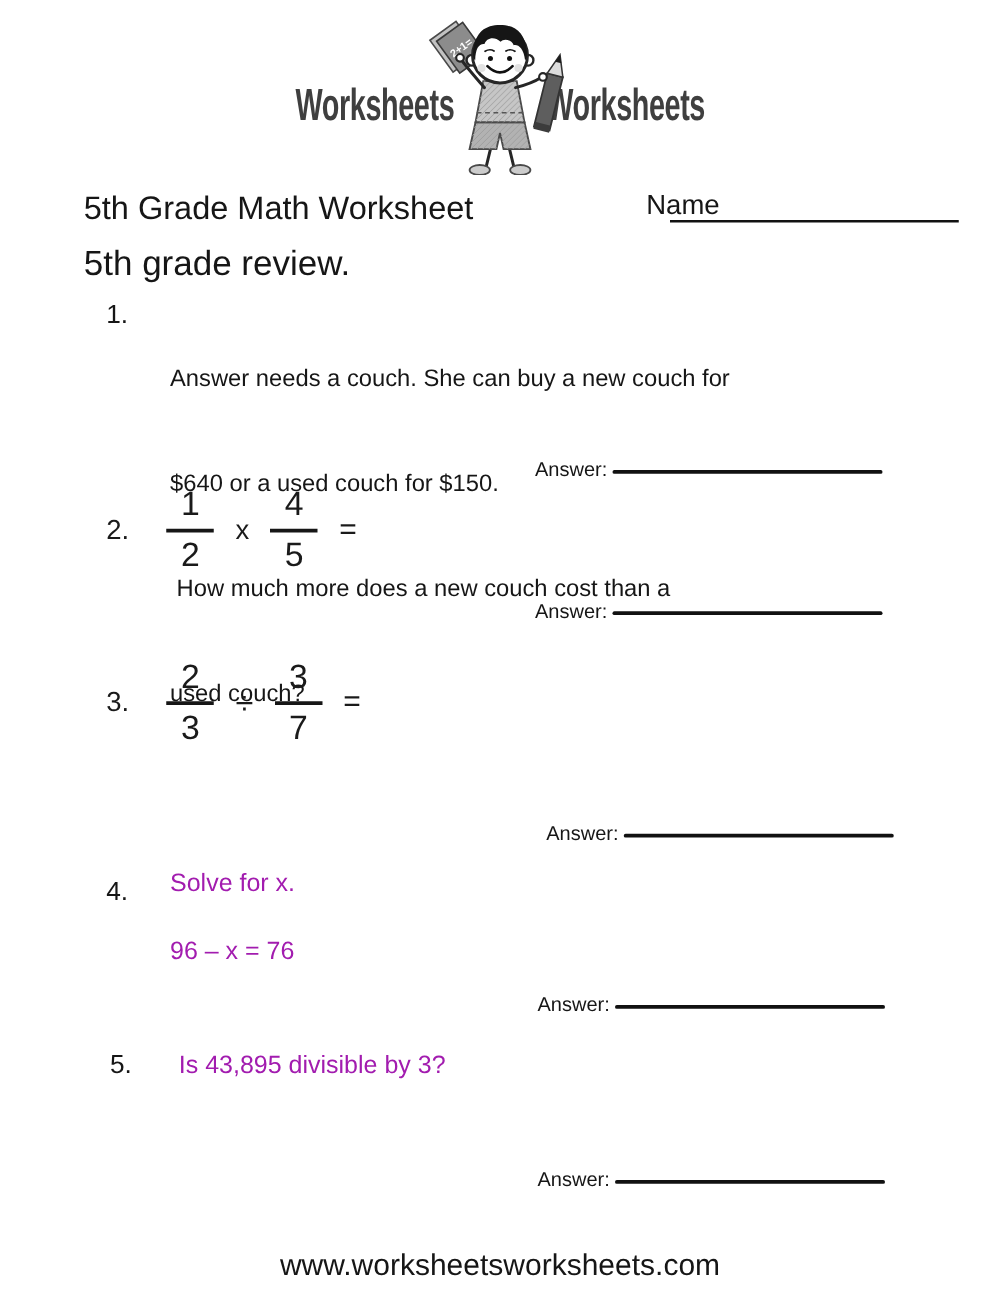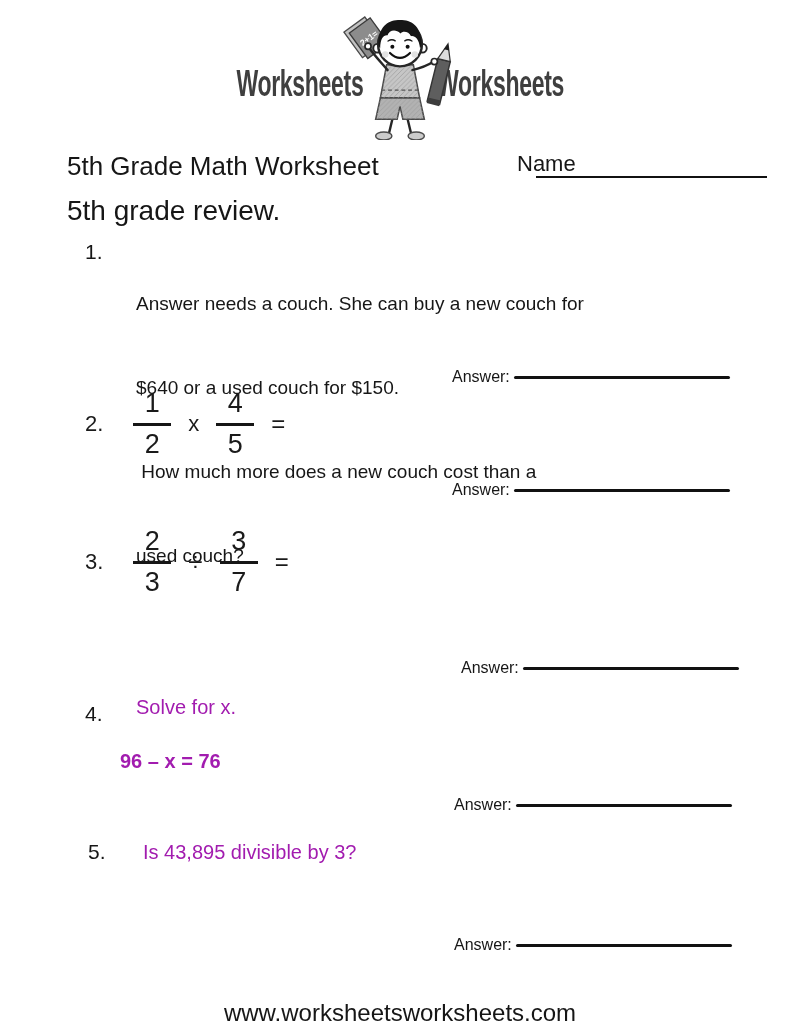--- a/index.html
+++ b/index.html
@@ -36,21 +36,21 @@
   .ptext{position:absolute;font-size:19px;line-height:28px;color:#161616;white-space:pre;}
   .prompt{position:absolute;font-size:20px;color:#a21caf;white-space:pre;}
   .frac-row{position:absolute;display:flex;align-items:center;}
   .frac-row .num{font-size:22px;margin-right:30px;align-self:center;}
   .frac{display:inline-flex;flex-direction:column;align-items:center;font-size:27px;line-height:1.1;}
   .frac .bar{width:38px;height:3px;background:#161616;margin:4px 0;}
   .op{font-size:22px;margin:0 17px;align-self:center;}
   .op.divide{font-size:26px;}
   .eq{font-size:24px;margin-left:17px;align-self:center;}
   
-  .ans{position:absolute;display:flex;align-items:center;gap:4px;margin-left:24px;}
+  .ans{position:absolute;display:flex;align-items:center;gap:4px;}
   .ans .lbl{font-size:16px;color:#161616;}
   .ans .line{width:216px;height:3px;background:#111;border-radius:2px;}
   
   .footer{position:absolute;left:0;right:0;top:999px;text-align:center;font-size:24px;color:#161616;}
 </style>
 </head>
 <body>
 
 <div class="page">
 
@@ -164,21 +164,21 @@
     <span class="eq">=</span>
   </div>
 
   <div class="ans" style="left:437px;top:659px;">
     <span class="lbl">Answer:</span>
     <span class="line"></span>
   </div>
 
   <div class="pnum" style="left:85px;top:702px;">4.</div>
   <div class="prompt" style="left:136px;top:696px;">Solve for x.</div>
-  <div class="prompt" style="left:120px;top:750px;font-weight:bold;">96 – x = 76</div>
+  <div class="prompt" style="left:136px;top:750px;">96 – x = 76</div>
 
   <div class="ans" style="left:430px;top:796px;">
     <span class="lbl">Answer:</span>
     <span class="line"></span>
   </div>
 
   <div class="pnum" style="left:88px;top:840px;">5.</div>
   <div class="prompt" style="left:143px;top:841px;">Is 43,895 divisible by 3?</div>
 
   <div class="ans" style="left:430px;top:936px;">

